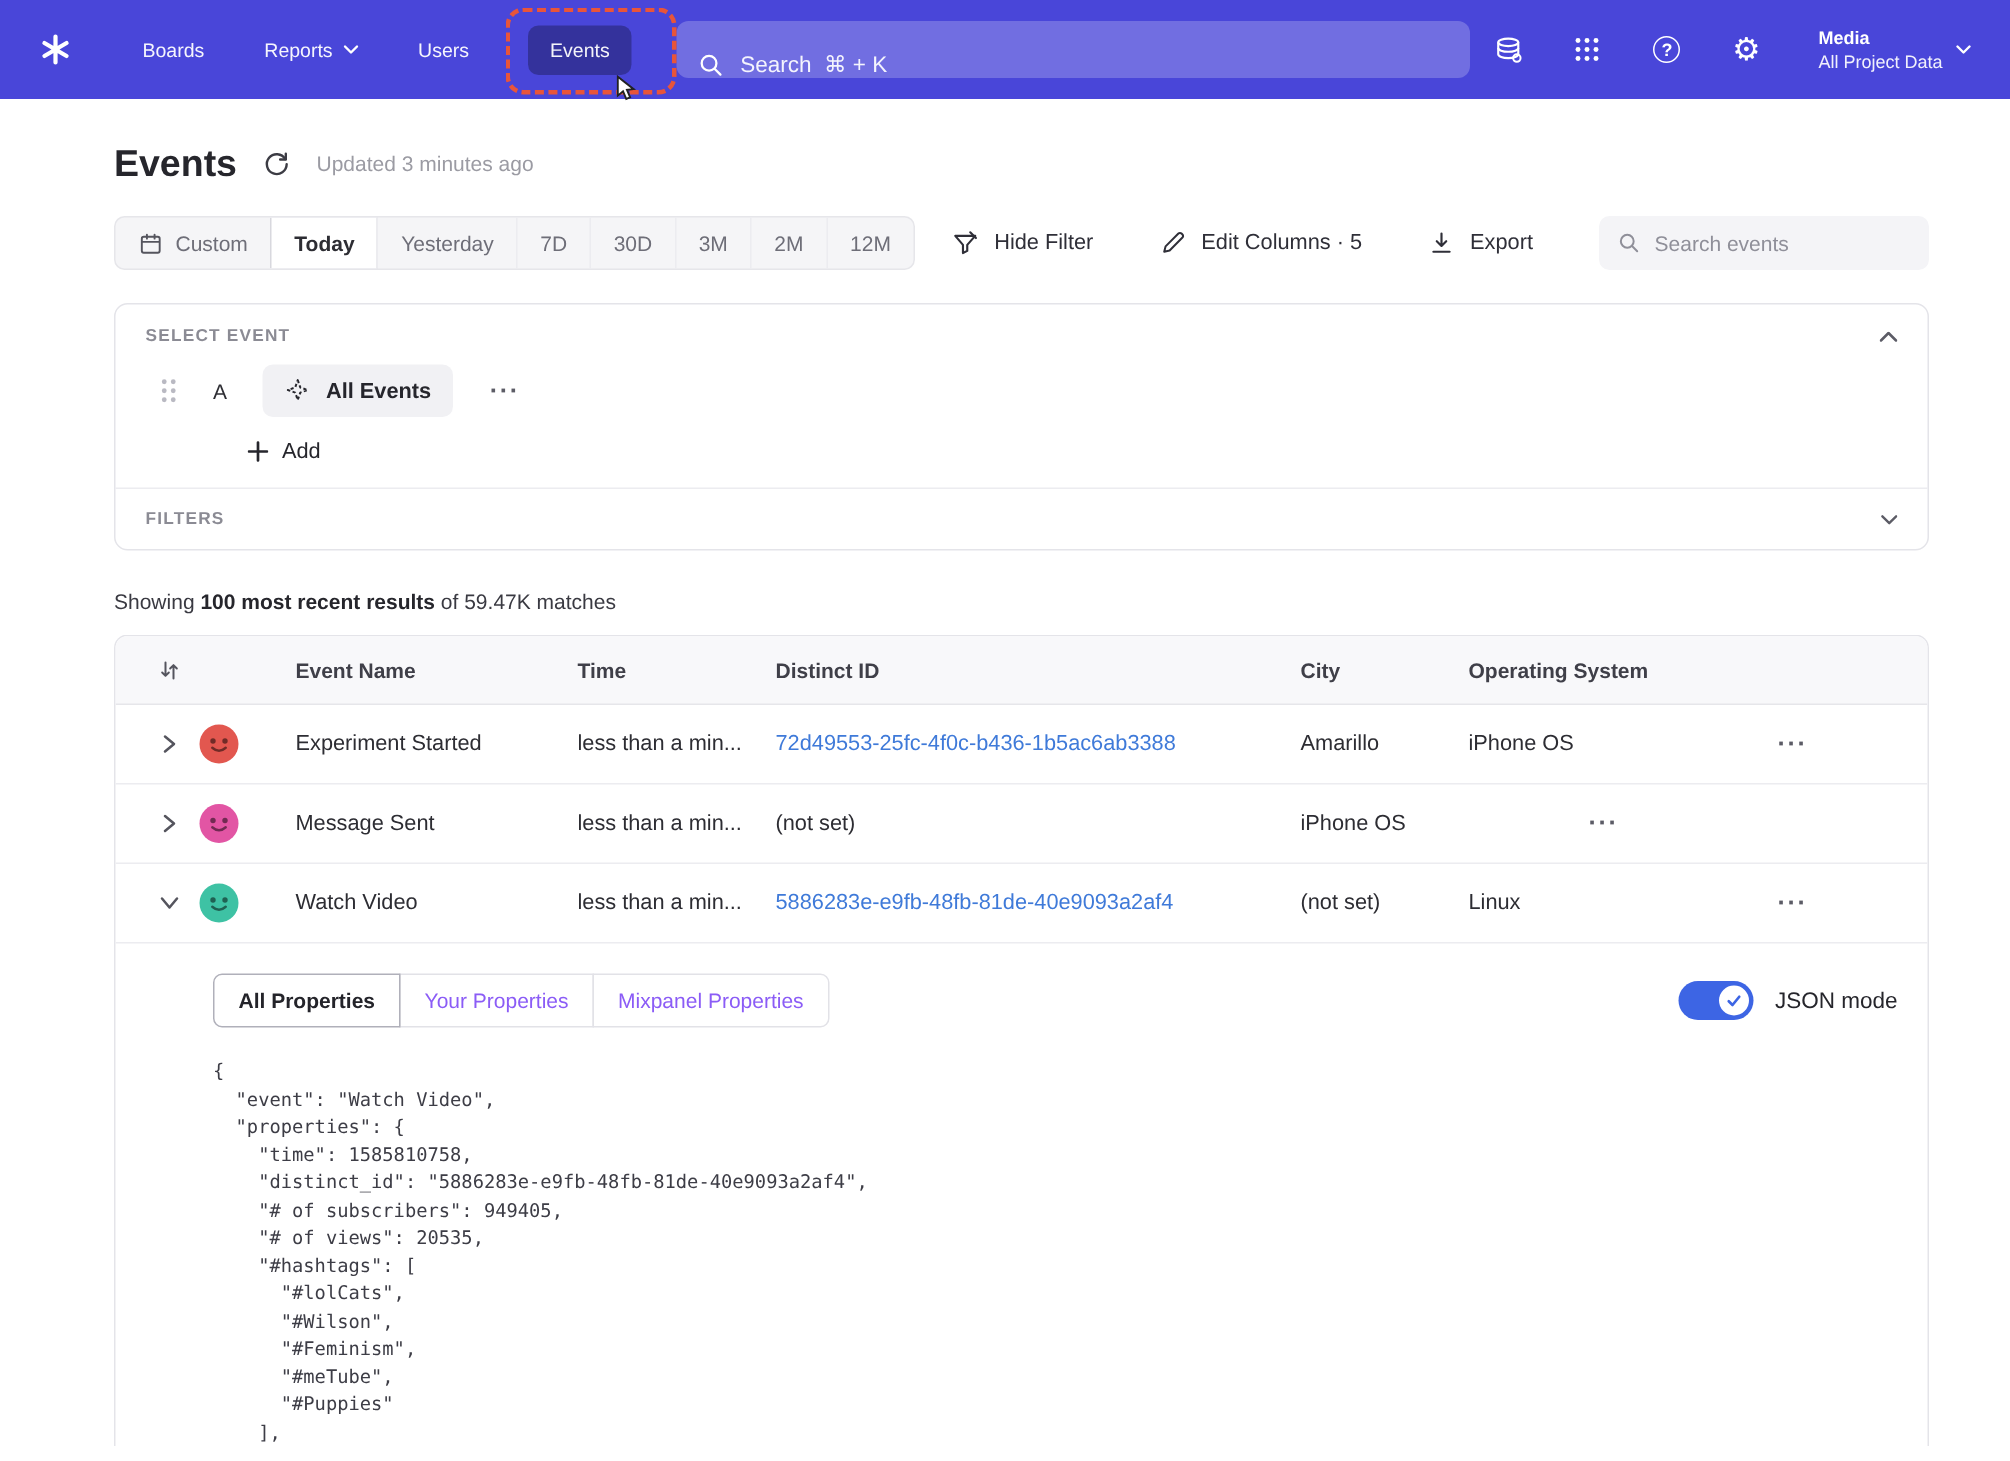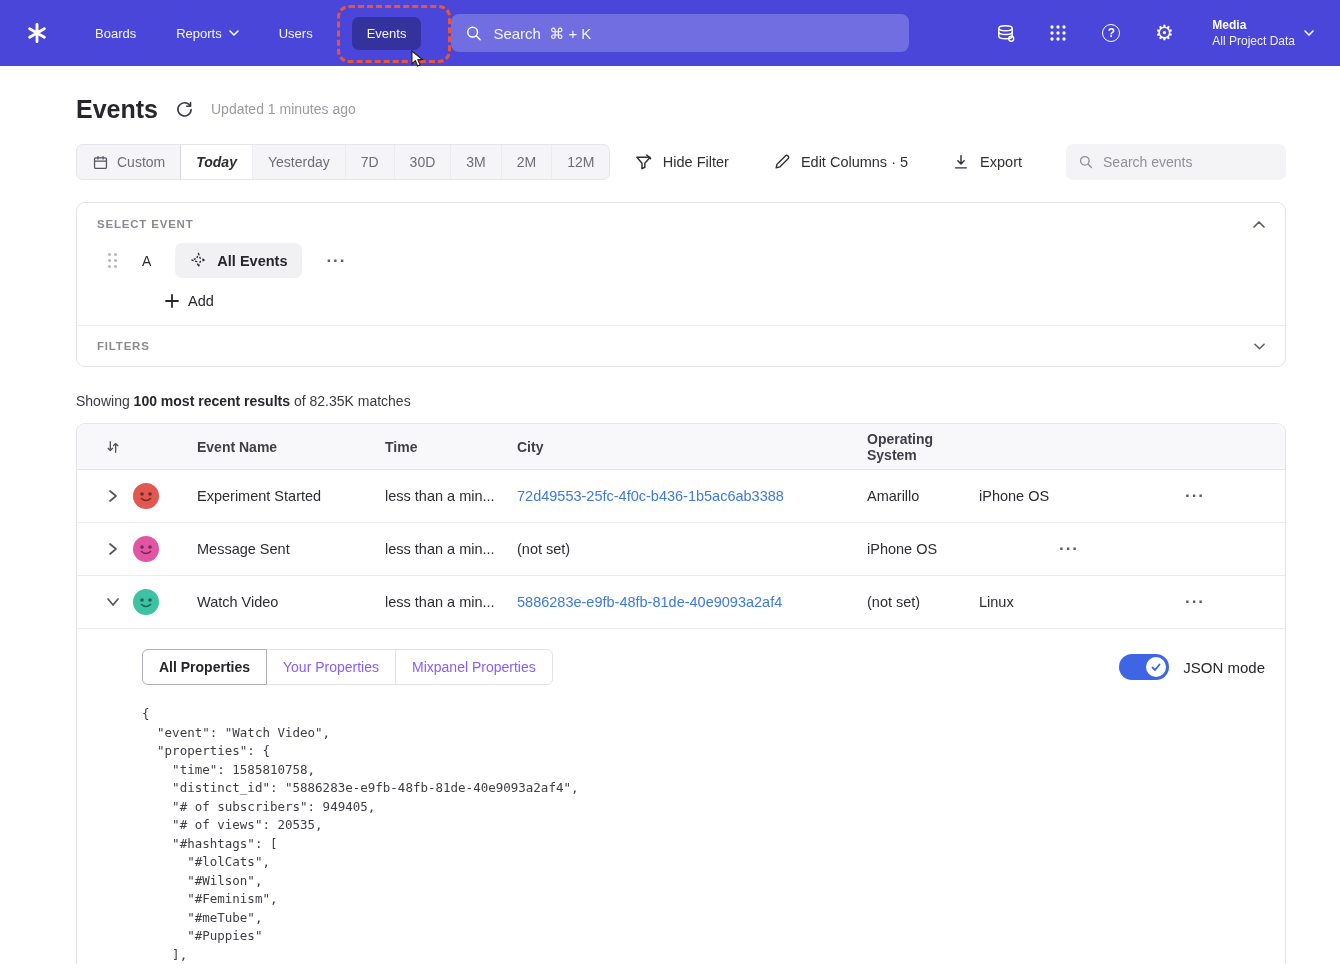--- a/index.html
+++ b/index.html
@@ -10,22 +10,22 @@
   .navbar { height: 66px; background: #4946d9; display: flex; align-items: center; padding: 0 26px 0 22px; }
   .logo { width: 30px; height: 30px; margin-right: 28px; display: grid; place-items: center; cursor: pointer; }
   .nav-items { display: flex; align-items: center; gap: 10px; }
   .nav-item { color: rgba(255,255,255,.95); font-size: 13px; font-weight: 500; padding: 9px 15px;
     border-radius: 7px; display: flex; align-items: center; gap: 7px; cursor: pointer; text-decoration: none; white-space: nowrap; }
   .nav-item.active { background: rgba(0,0,0,.28); }
   .events-wrap { position: relative; margin: 0 30px 0 14px; }
   .annotation { position: absolute; top: -12px; left: -15px; right: -30px; bottom: -13px;
     border: 3px dashed #e8553a; border-radius: 12px; pointer-events: none; }
   .cursor { position: absolute; bottom: -18px; right: -4px; }
-  .nav-search { width: 458px; height: 38px; background: rgba(255,255,255,.22); border-radius: 8px;
-    display: flex; align-items: center; padding: 0 15px; gap: 11px; }
+  .nav-search { width: 529px; height: 38px; background: rgba(255,255,255,.22); border-radius: 8px;
+    display: flex; align-items: flex-end; padding: 0 15px; gap: 11px; }
   .nav-search input { background: transparent; border: none; outline: none; color: #fff; font-size: 15px;
     width: 100%; font-family: inherit; }
   .nav-search input::placeholder { color: rgba(255,255,255,.92); }
   .nav-right { margin-left: auto; display: flex; align-items: center; gap: 31px; }
   .nav-icon { width: 22px; height: 22px; display: grid; place-items: center; color: #fff; cursor: pointer; }
   .help-circle { width: 18px; height: 18px; border: 1.6px solid #fff; border-radius: 50%;
     display: grid; place-items: center; font-size: 12px; font-weight: 700; color: #fff; }
   .gear { font-family: "DejaVu Sans", sans-serif; font-size: 21px; color: #fff; line-height: 1; }
   .project { display: flex; align-items: center; gap: 9px; color: #fff; cursor: pointer; margin-left: 6px; }
   .project-name { font-weight: 700; font-size: 12px; }
@@ -37,21 +37,21 @@
   .page-title { font-size: 25px; font-weight: 700; color: #26262c; }
   .refresh-btn { background: none; border: none; cursor: pointer; color: #3c3c44; display: grid; place-items: center; }
   .updated { color: #9b9ba3; font-size: 14px; }
 
   
   .toolbar { display: flex; align-items: center; margin-top: 20px; height: 36px; }
   .ranges { display: flex; background: #f5f5f7; border: 1px solid #e6e6ea; border-radius: 7px; height: 36px; align-items: stretch; overflow: hidden; }
   .range { padding: 0 15px; display: flex; align-items: center; gap: 8px; font-size: 14px; color: #6e6e78;
     border: none; border-left: 1px solid #ececf0; background: transparent; cursor: pointer; font-family: inherit; white-space: nowrap; }
   .range:first-child { border-left: none; }
-  .range.active { background: #fff; color: #2d2d33; font-weight: 600; border-left: 1px solid #d8d8de; box-shadow: 1px 0 0 #d8d8de; font-style: italic; }
+  .range.active { background: #fff; color: #2d2d33; font-weight: 600; border-left: 1px solid #d8d8de; box-shadow: 1px 0 0 #d8d8de; }
   .toolbar-right { margin-left: auto; display: flex; align-items: center; gap: 44px; }
   .tool-btn { display: flex; align-items: center; gap: 10px; font-size: 14.5px; color: #2f2f38; font-weight: 500;
     background: none; border: none; cursor: pointer; font-family: inherit; white-space: nowrap; }
   .search-events { width: 220px; height: 36px; background: #f4f4f7; border-radius: 7px; display: flex;
     align-items: center; gap: 10px; padding: 0 13px; }
   .search-events input { border: none; background: transparent; outline: none; font-size: 14px; color: #2d2d33;
     width: 100%; font-family: inherit; }
   .search-events input::placeholder { color: #8f8f99; }
 
   
@@ -179,21 +179,21 @@
 <main class="main">
 
   <div class="page-head">
     <h1 class="page-title">Events</h1>
     <button class="refresh-btn">
       <svg width="17" height="17" viewBox="0 0 18 18">
         <path d="M15 5.3A7 7 0 1 0 16 9" fill="none" stroke="#3c3c44" stroke-width="1.7" stroke-linecap="round"></path>
         <polyline points="15.4 1.6 15.4 5.6 11.4 5.6" fill="none" stroke="#3c3c44" stroke-width="1.7" stroke-linecap="round" stroke-linejoin="round"></polyline>
       </svg>
     </button>
-    <span class="updated">Updated 1 minutes ago</span>
+    <span class="updated">Updated 3 minutes ago</span>
   </div>
 
   <div class="toolbar">
     <div class="ranges">
       <button class="range">
         <svg width="17" height="17" viewBox="0 0 20 20">
           <rect x="3" y="4.5" width="14" height="12.5" rx="1.5" fill="none" stroke="#55555e" stroke-width="1.5"></rect>
           <line x1="3" y1="8.5" x2="17" y2="8.5" stroke="#55555e" stroke-width="1.5"></line>
           <line x1="7" y1="3" x2="7" y2="6" stroke="#55555e" stroke-width="1.5" stroke-linecap="round"></line>
           <line x1="13" y1="3" x2="13" y2="6" stroke="#55555e" stroke-width="1.5" stroke-linecap="round"></line>
@@ -277,33 +277,34 @@
       <span>Add</span>
     </button>
     <div class="filters-row">
       <span class="section-label">FILTERS</span>
       <svg width="11" height="7" viewBox="0 0 12 7">
         <polyline points="1 1 6 6 11 1" fill="none" stroke="#5c5c66" stroke-width="1.7" stroke-linecap="round" stroke-linejoin="round"></polyline>
       </svg>
     </div>
   </section>
 
-  <p class="summary"><span>Showing </span><b>100 most recent results</b><span> of 82.35K matches</span></p>
+  <p class="summary"><span>Showing </span><b>100 most recent results</b><span> of 59.47K matches</span></p>
 
   <section class="table-card">
     <div class="thead">
       <button class="expander">
         <svg width="16" height="16" viewBox="0 0 18 18">
           <path d="M6 3v10 M3.5 10.5 6 13l2.5-2.5" fill="none" stroke="#55555e" stroke-width="1.5" stroke-linecap="round" stroke-linejoin="round"></path>
           <path d="M12 15V5 M9.5 7.5 12 5l2.5 2.5" fill="none" stroke="#55555e" stroke-width="1.5" stroke-linecap="round" stroke-linejoin="round"></path>
         </svg>
       </button>
       <span></span>
       <span>Event Name</span>
       <span>Time</span>
+      <span>Distinct ID</span>
       <span>City</span>
       <span>Operating System</span>
       <span></span>
     </div>
 
     <div class="trow">
       <button class="expander">
         <svg width="12" height="14" viewBox="0 0 10 14">
           <polyline points="2 2 8 7 2 12" fill="none" stroke="#55555e" stroke-width="1.7" stroke-linecap="round" stroke-linejoin="round"></polyline>
         </svg>

